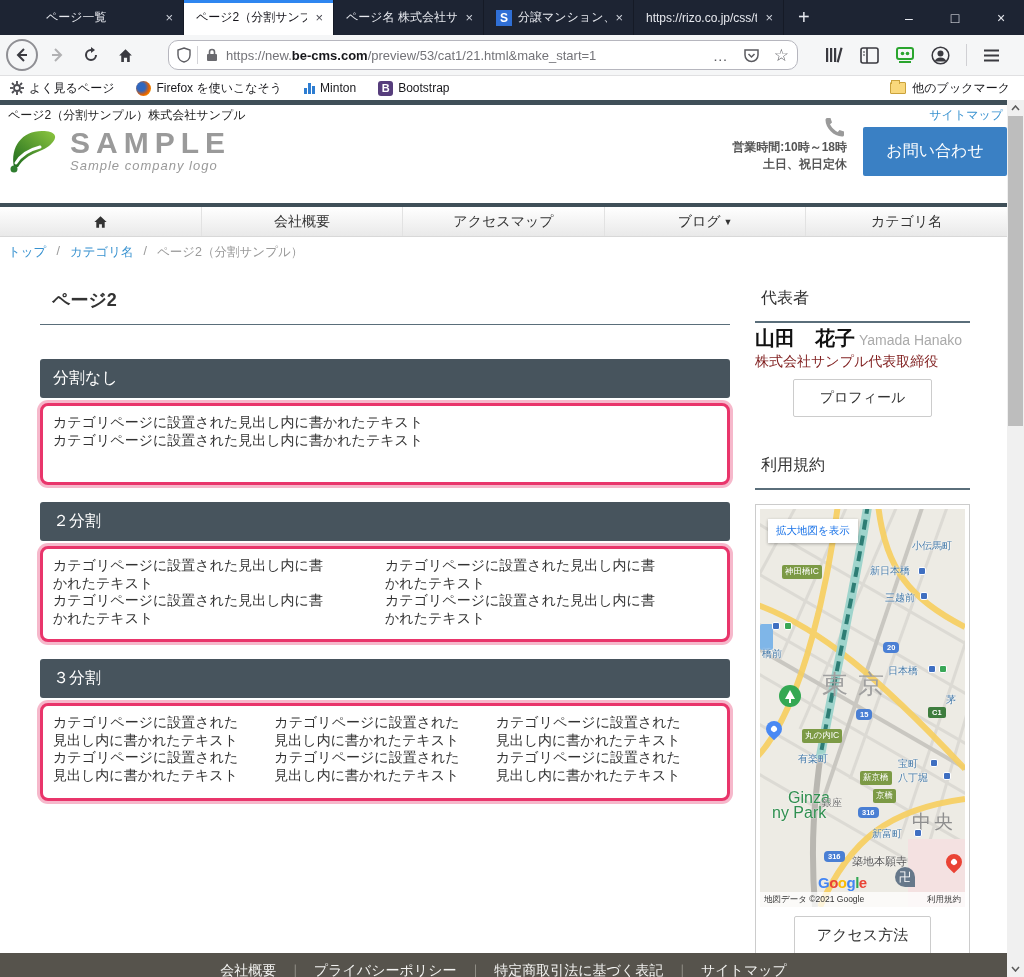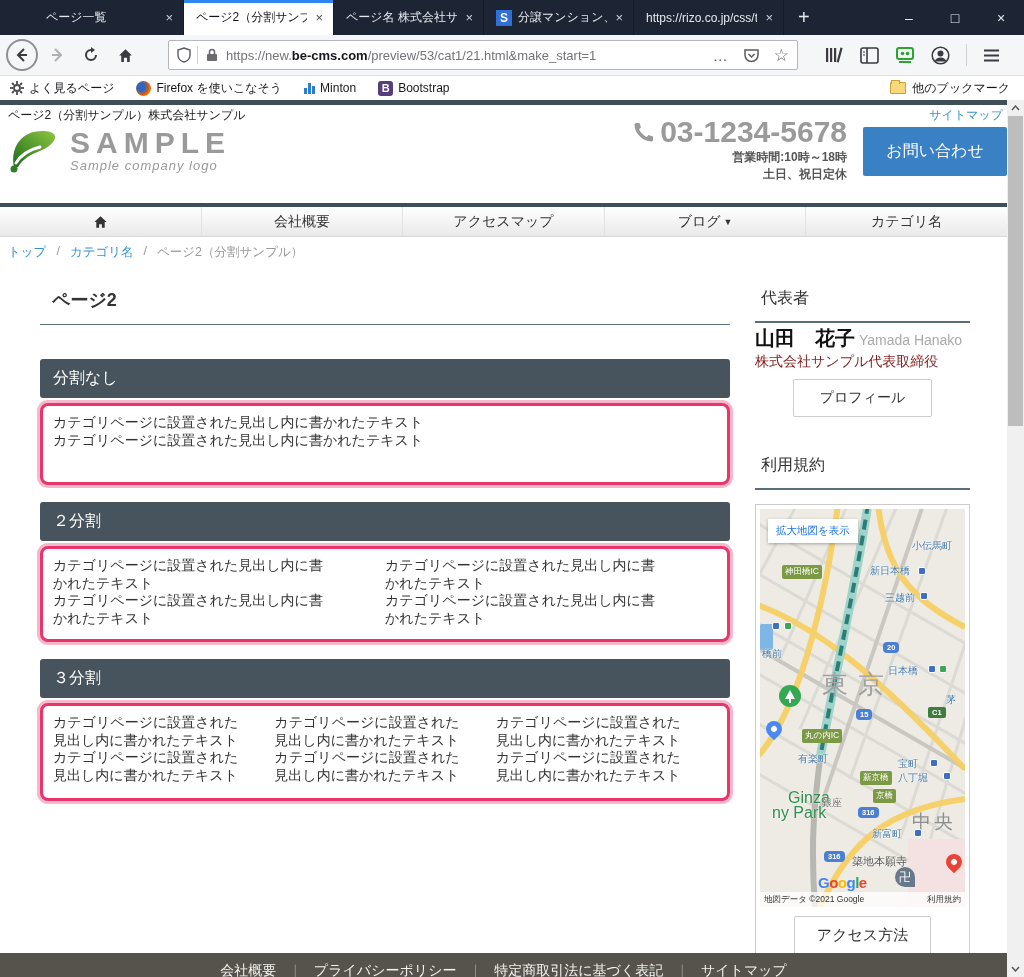--- a/index.html
+++ b/index.html
@@ -16,21 +16,21 @@
   .tab.active .t-close { color:#4a4a52; }
   .tab-spacer { width:34px; }
   .favicon-s { width:16px; height:16px; background:#2f6fd6; color:#fff; font-weight:bold; font-size:12px; display:flex; align-items:center; justify-content:center; flex:0 0 16px; }
   .newtab { color:#e6e8ee; font-size:20px; display:flex; align-items:center; padding:0 14px; }
   .wincontrols { margin-left:auto; display:flex; }
   .winbtn { width:46px; display:flex; align-items:center; justify-content:center; color:#e6e8ee; font-size:14px; }
 
   .toolbar { position:absolute; left:0; top:35px; width:1024px; height:41px; background:#f5f6f7; border-bottom:1px solid #e0e0e2; display:flex; align-items:center; }
   .navbtn { width:30px; height:30px; display:flex; align-items:center; justify-content:center; margin-left:4px; }
   .backcircle { border:2px solid #8f8f94; border-radius:50%; width:32px; height:32px; margin-left:6px; }
-  .urlbox { width:630px; height:30px; background:#fff; border:1px solid #b6b6be; border-radius:2px; margin-left:28px; display:flex; align-items:center; font-size:13px; color:#6a6a6f; padding:0 8px; }
+  .urlbox { width:630px; height:30px; background:#fff; border:1px solid #b6b6be; border-radius:10px; margin-left:28px; display:flex; align-items:center; font-size:13px; color:#6a6a6f; padding:0 8px; }
   .urlbox .sep { width:1px; height:18px; background:#d4d4d8; margin:0 8px 0 6px; }
   .urltext { flex:1; white-space:nowrap; overflow:hidden; color:#737378; }
   .urltext b { color:#17171b; font-weight:bold; }
   .url-actions { display:flex; align-items:center; gap:14px; color:#5b5b60; font-size:15px; }
   .tb-right { display:flex; align-items:center; gap:16px; margin-left:26px; }
   .tb-divider { width:1px; height:22px; background:#d0d0d4; }
 
   .bookmarksbar { position:absolute; left:0; top:76px; width:1024px; height:24px; background:#fff; display:flex; align-items:center; font-size:12px; color:#17171b; padding:0 10px; }
   .bm { display:flex; align-items:center; gap:5px; margin-right:22px; }
   .bm-right { margin-left:auto; display:flex; align-items:center; gap:6px; margin-right:4px; }
@@ -289,21 +289,20 @@
         <div class="logo-text">
           <div class="logo-name">SAMPLE</div>
           <div class="logo-tag">Sample company logo</div>
         </div>
       </div>
       <div class="phone-block">
         <div class="phone-number">
           <svg width="24" height="24" viewBox="0 0 24 24">
               <path d="M4 3 C3 3 2.5 4 2.5 5 C2.5 13 11 21.5 19 21.5 C20 21.5 21 21 21 20 L21 16.5 L16.5 15 L14.8 17 C12 15.8 8.2 12 7 9.2 L9 7.5 L7.5 3 Z" fill="#9a9a9a"></path>
             </svg>
-          <span>03-1234-5678</span>
         </div>
         <div class="phone-sub">営業時間:10時～18時</div>
         <div class="phone-sub">土日、祝日定休</div>
       </div>
       <div class="contact-btn">お問い合わせ</div>
     </div>
 
     <div class="site-nav">
       <div class="nav-item">
         <svg width="15" height="14" viewBox="0 0 16 16">

